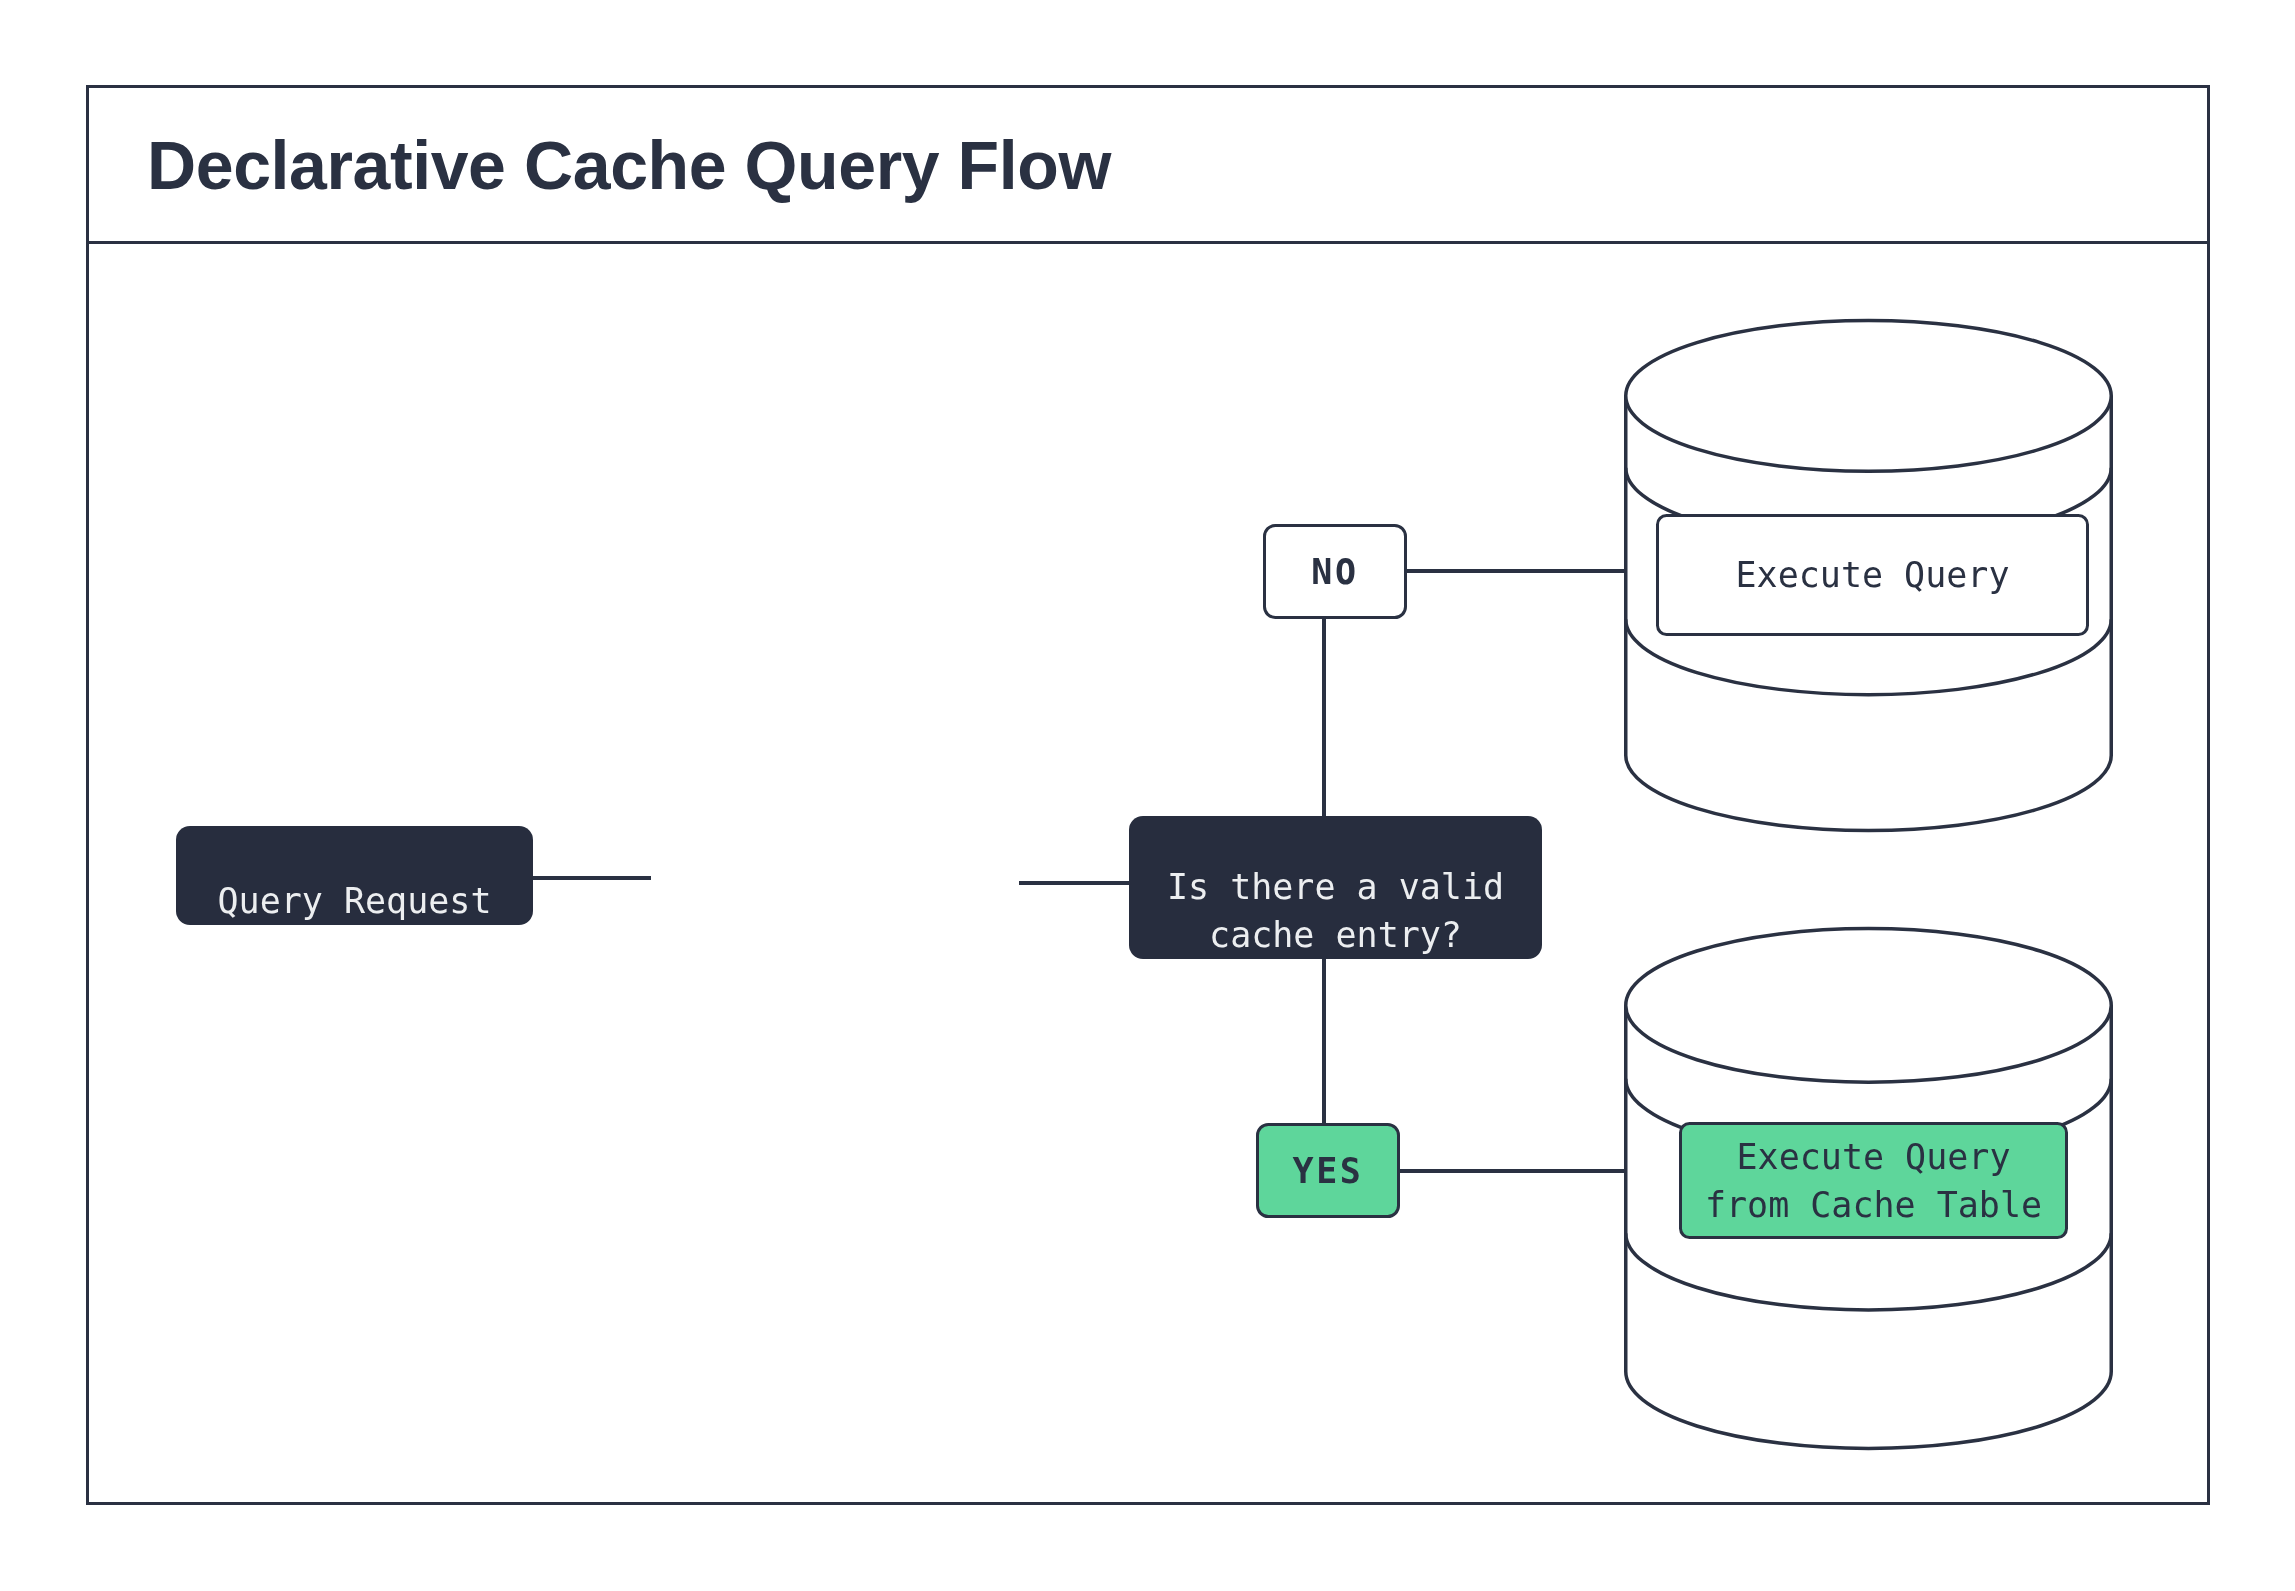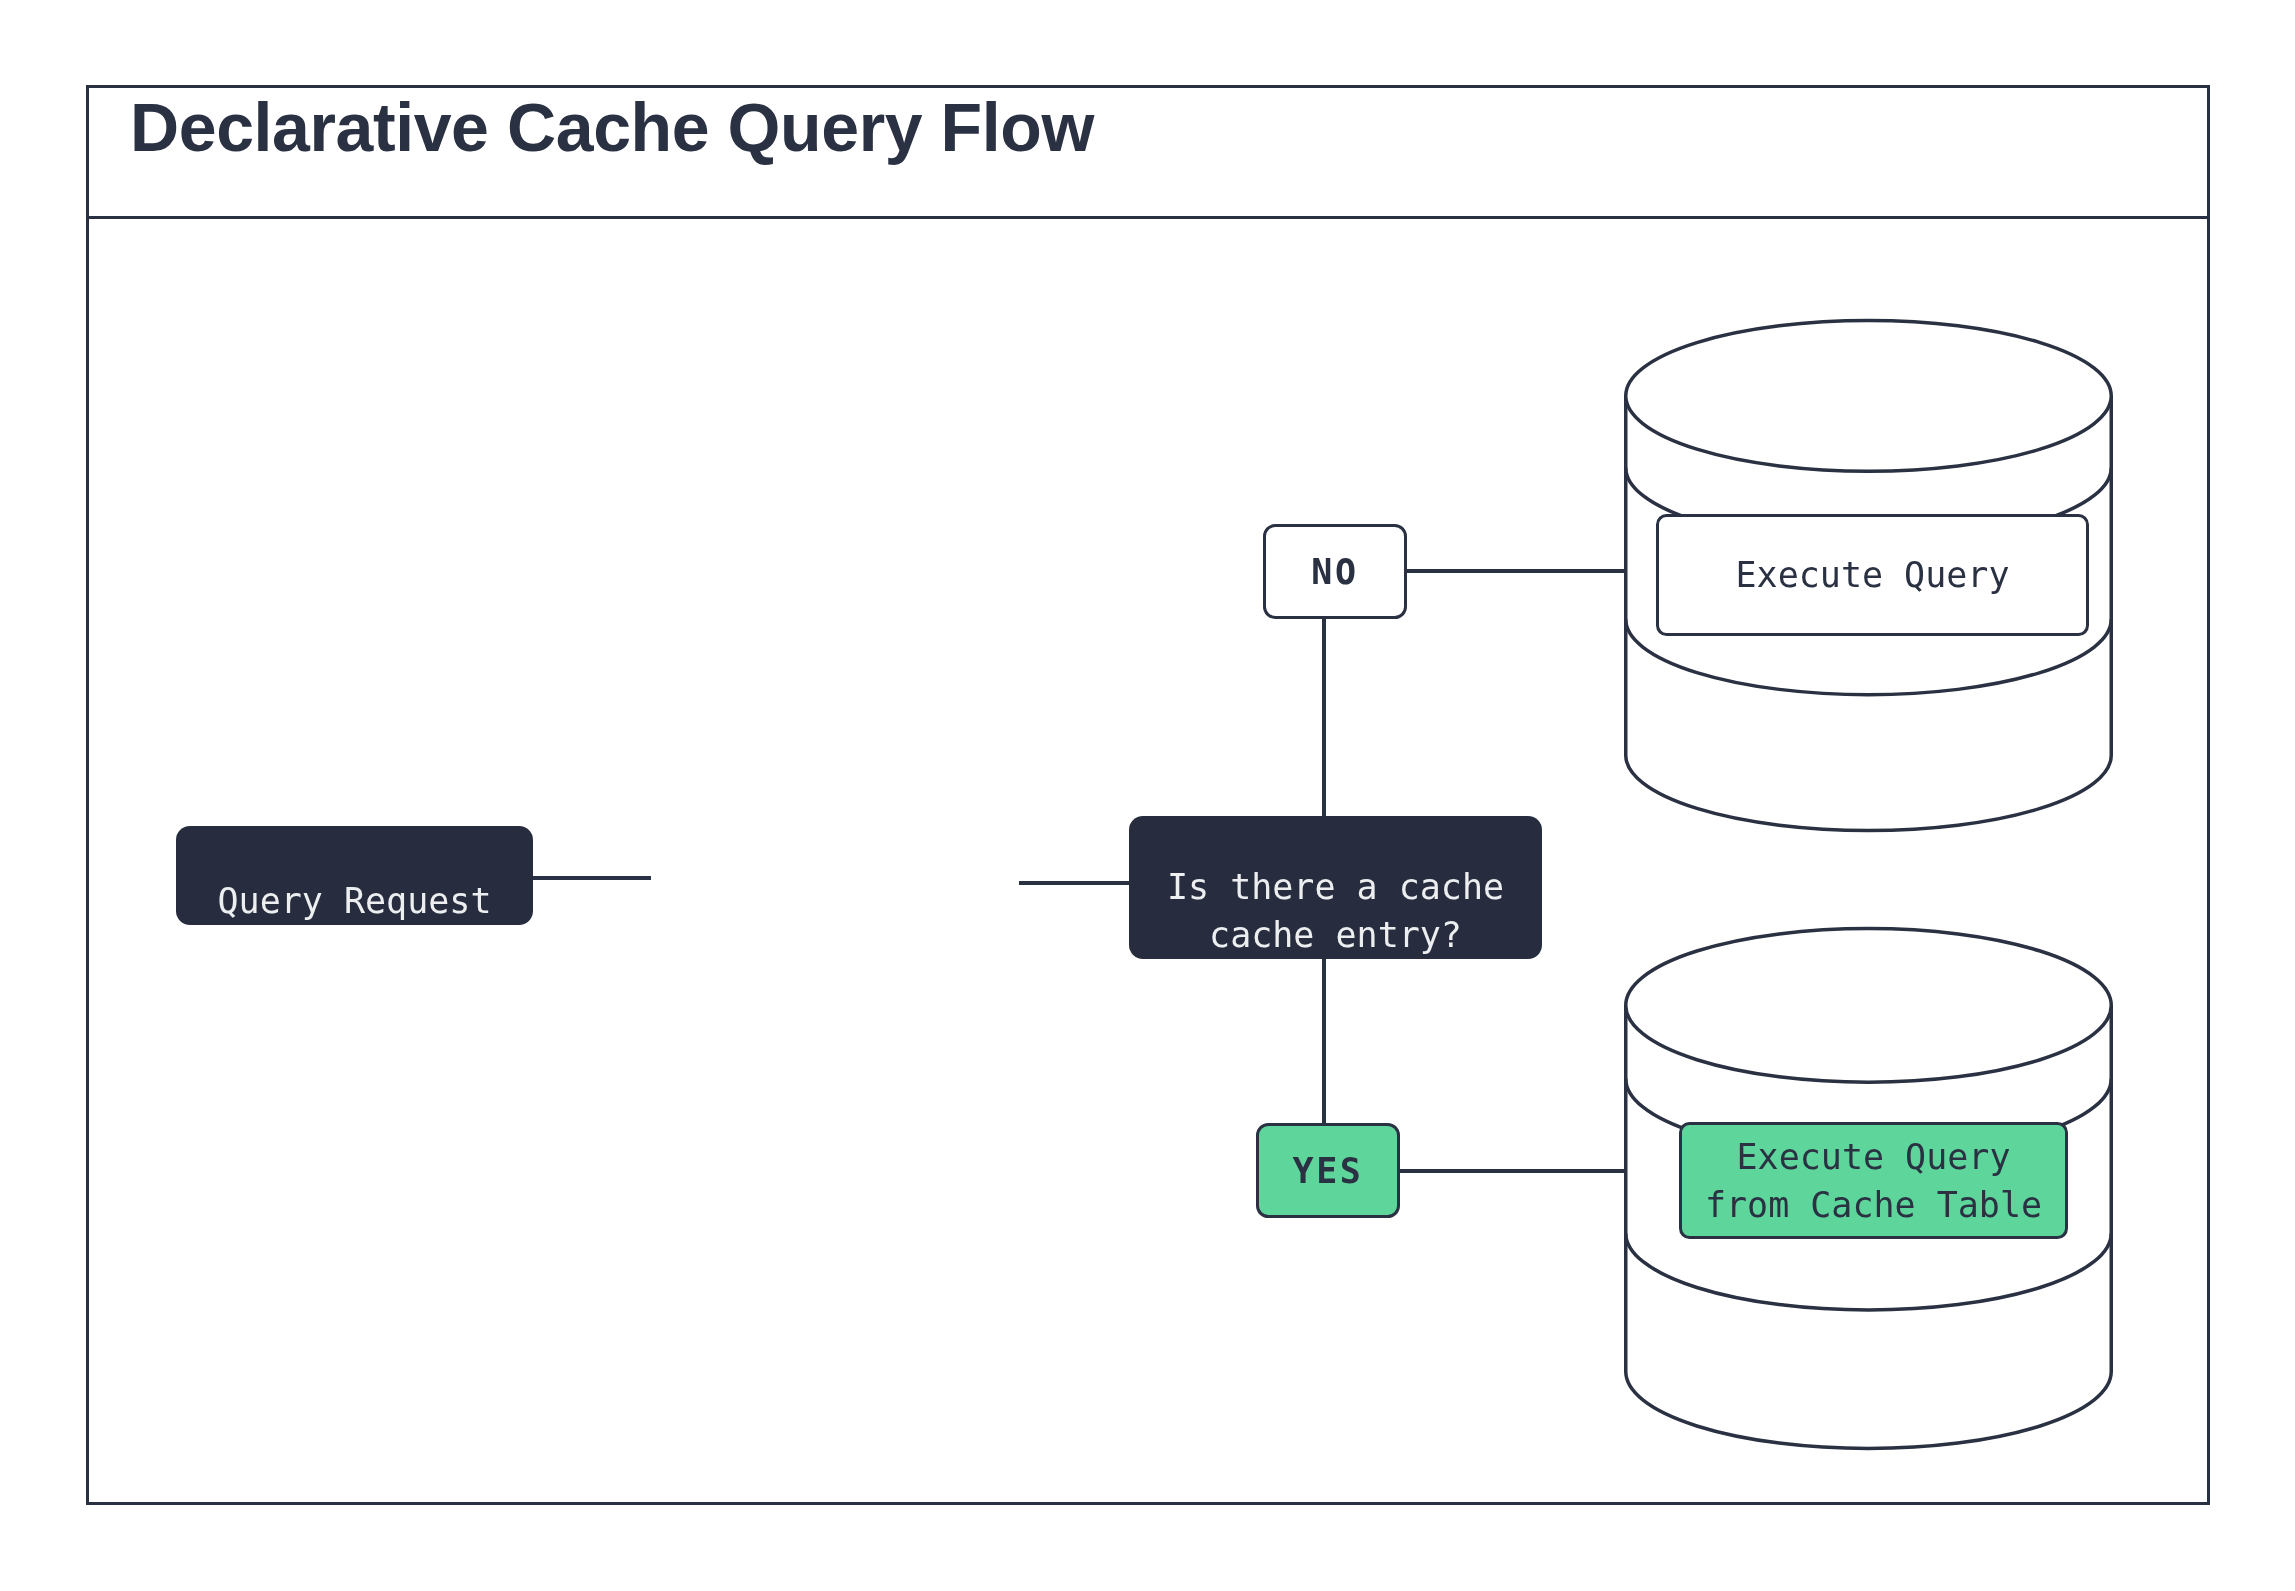--- a/index.html
+++ b/index.html
@@ -23,24 +23,25 @@
   .frame {
     position: absolute;
     left: 86px; top: 85px;
     width: 2124px; height: 1420px;
     border: 3.5px solid var(--ink);
     background: var(--background);
   }
   .header-bar {
     position: absolute;
     left: 0; top: 0;
-    width: 100%; height: 131px;
+    width: 100%; height: 156px;
     border-bottom: 3.5px solid var(--ink);
     display: flex;
-    padding-left: 41px;
+    align-items: center;
+    padding-left: 58px;
   }
   .page-title {
     font-family: "Liberation Sans", sans-serif;
     font-weight: 700;
     font-size: 68px;
     letter-spacing: -0.4px;
     color: var(--ink);
     white-space: nowrap;
   }
 
@@ -135,21 +136,21 @@
     <path d="M2,345 A277,86 0 0,0 556,345" fill="none" stroke="#2a3142" stroke-width="4"></path>
     <ellipse cx="279" cy="90" rx="277" ry="86" fill="#ffffff" stroke="#2a3142" stroke-width="4"></ellipse>
   </svg>
 
   <div class="node node-dark" id="node-query">
     <span class="line">Query Request</span>
   </div>
 
 
   <div class="node node-dark" id="node-decision">
-    <span class="line">Is there a cache</span>
+    <span class="line">Is there a valid</span>
     <span class="line">cache entry?</span>
   </div>
 
   <div class="node node-outline edge-label" id="node-no">
     <span class="line">NO</span>
   </div>
 
   <div class="node node-green edge-label" id="node-yes">
     <span class="line">YES</span>
   </div>

